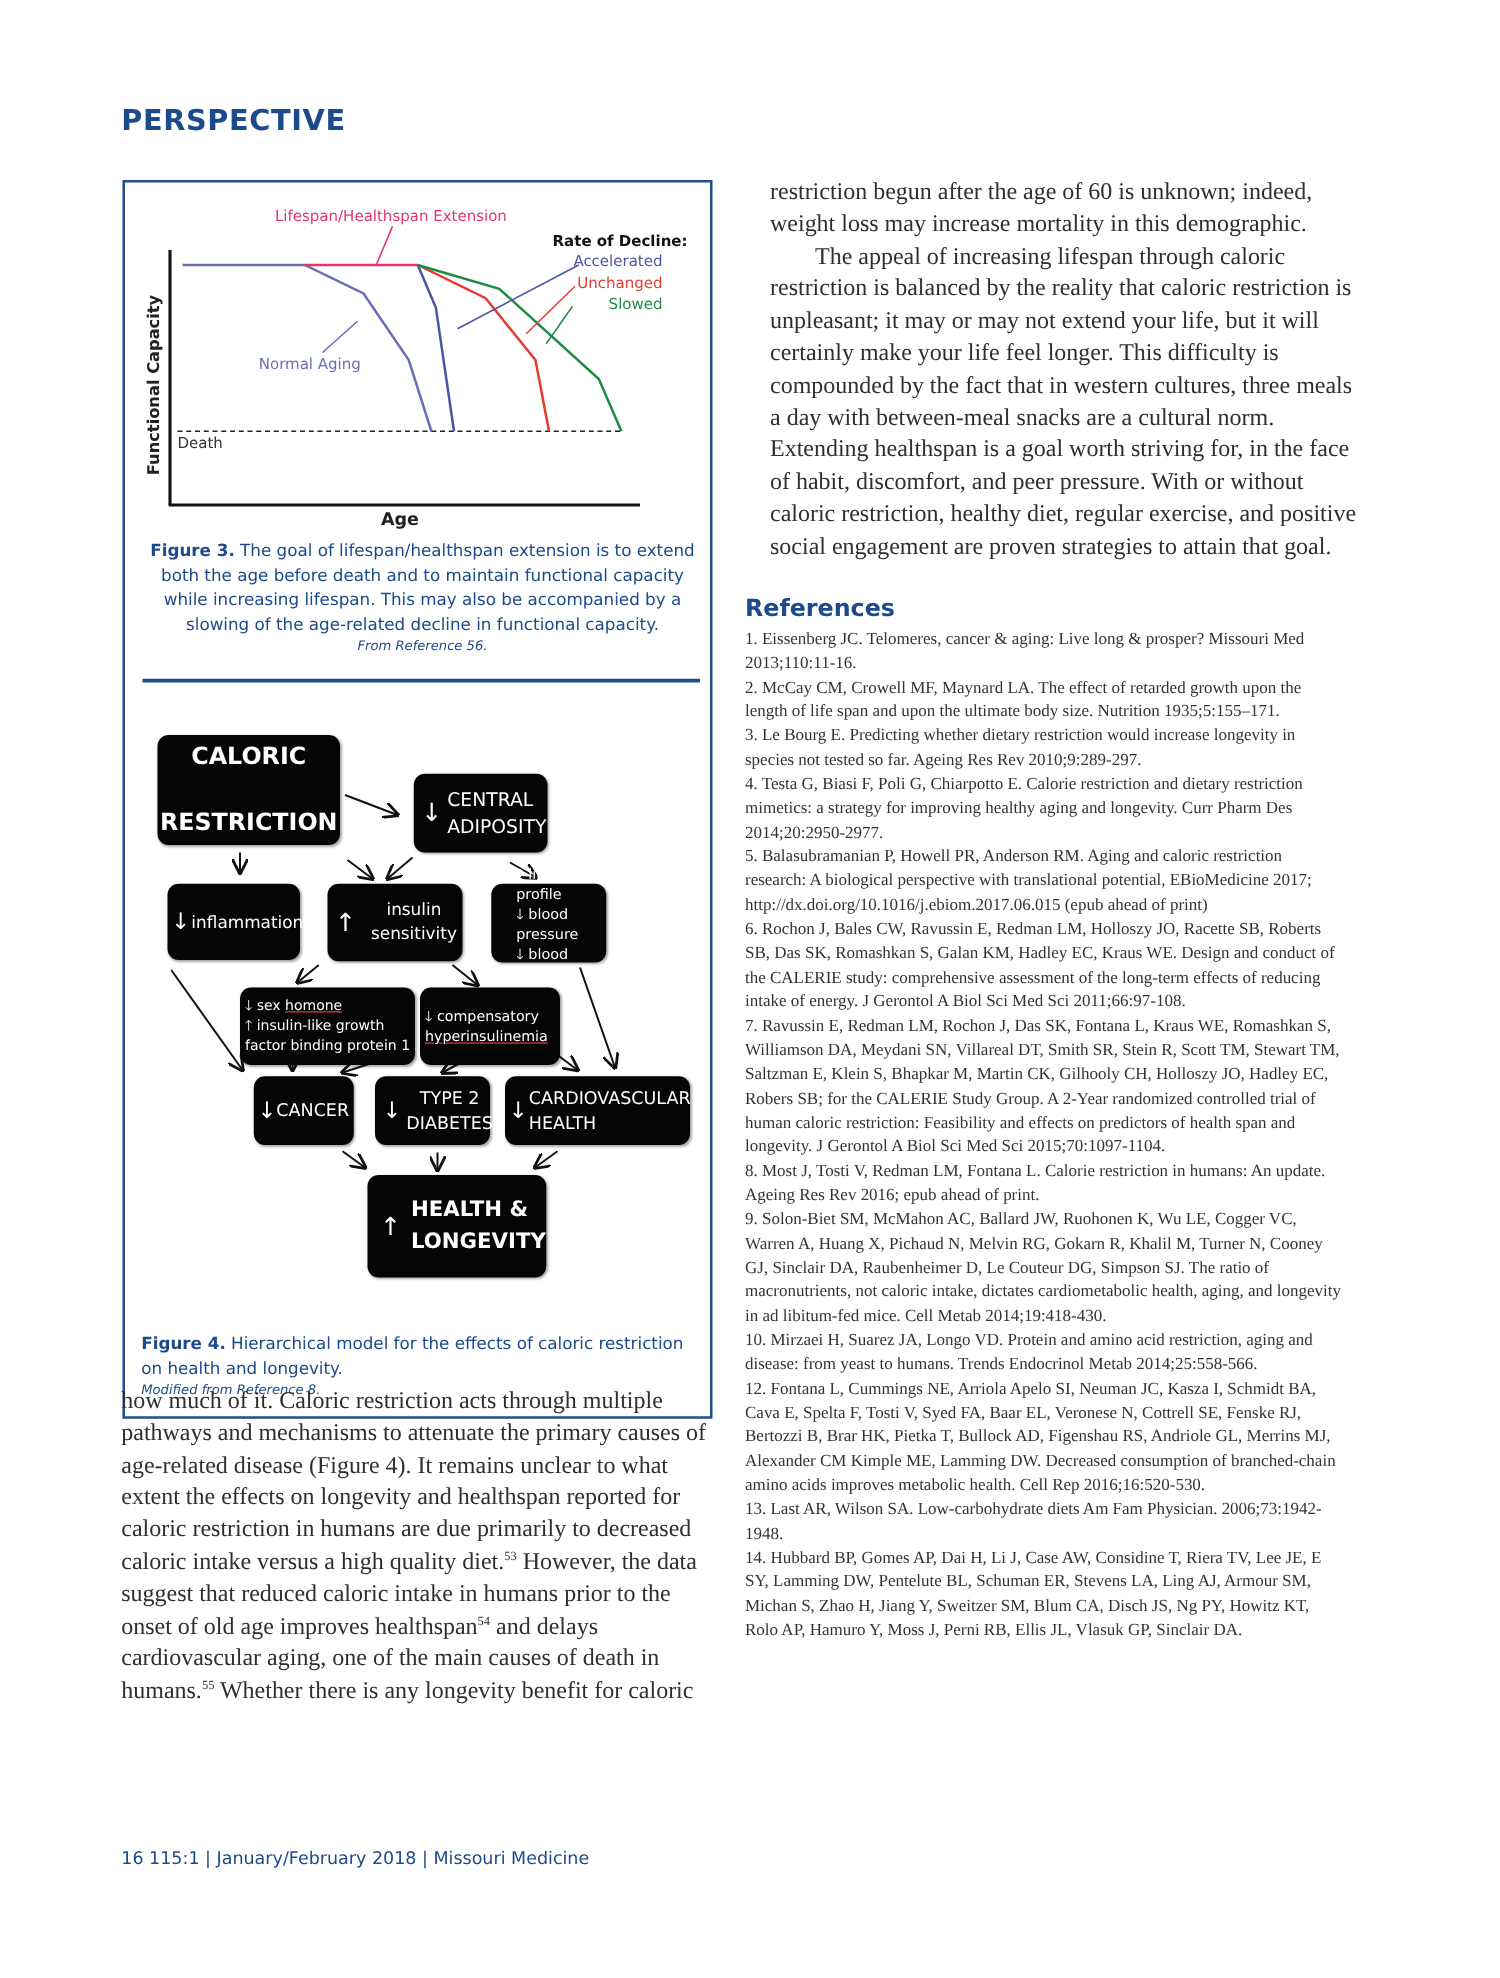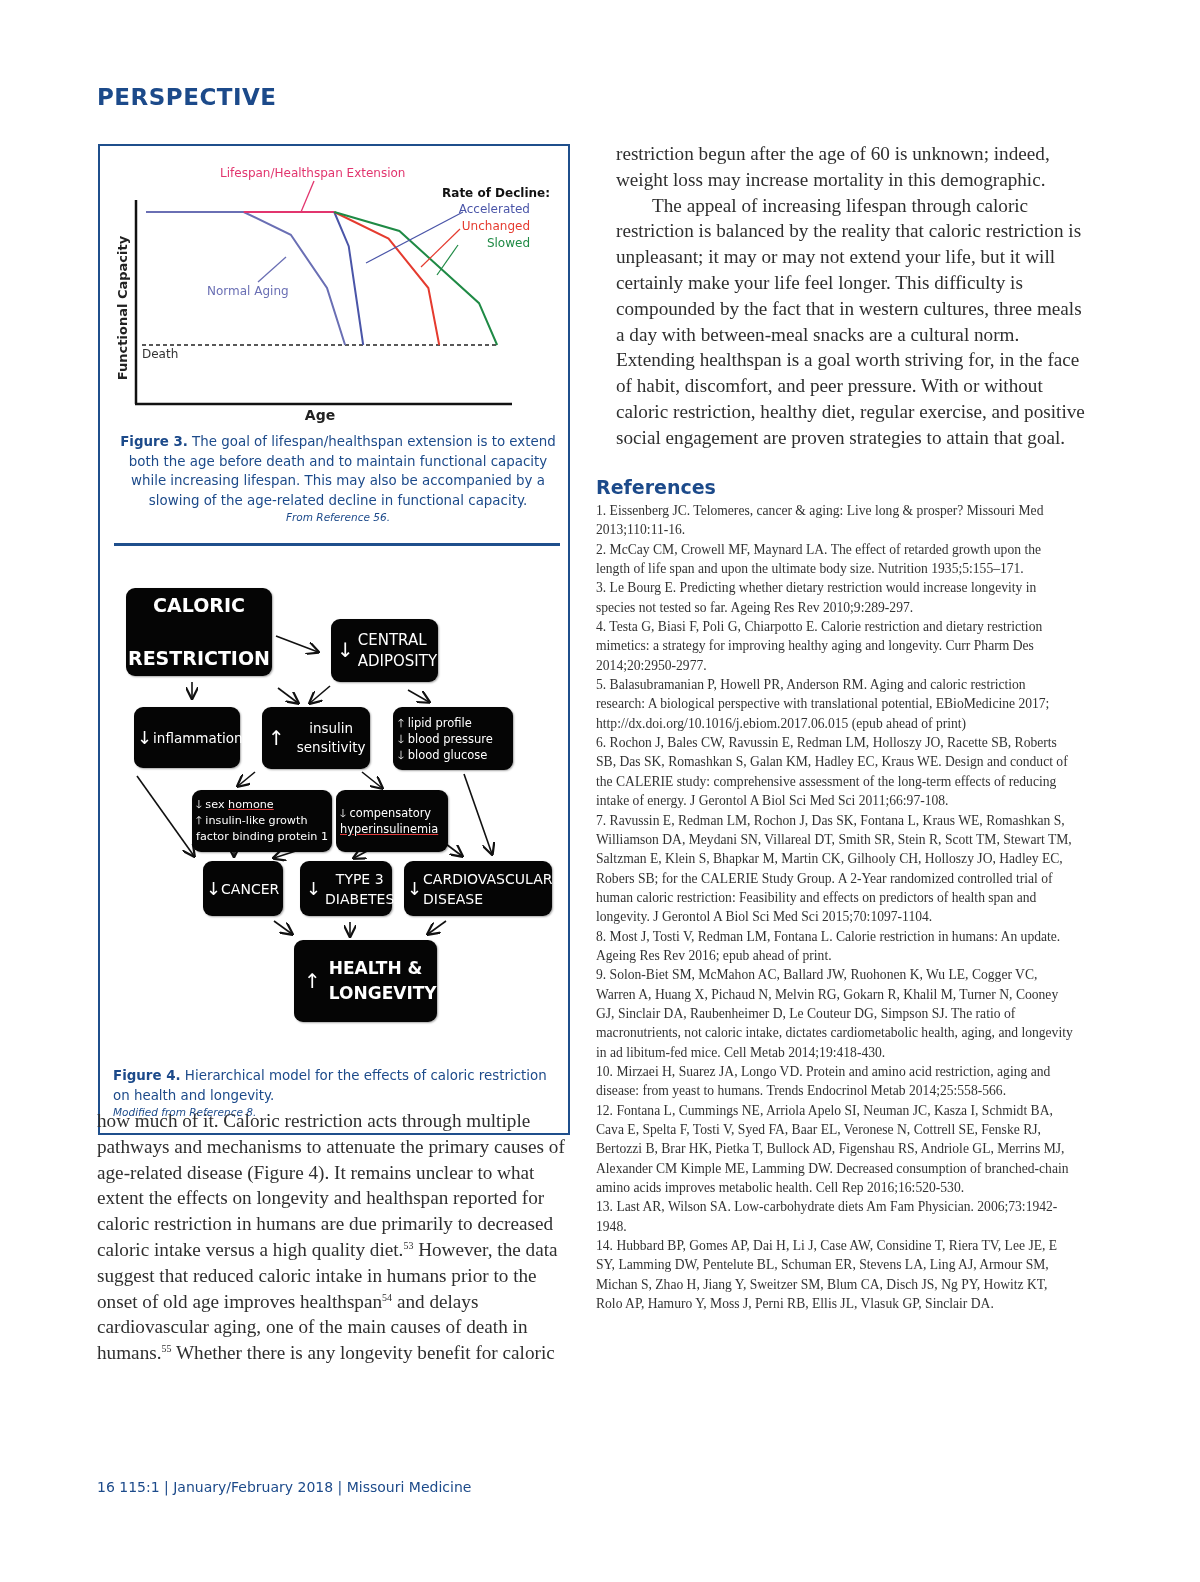--- a/index.html
+++ b/index.html
@@ -119,21 +119,21 @@
       <span class="arr" style="font-size:18px;margin-right:1px;">↓</span>
       <span>inflammation</span>
     </div>
     <div class="box" style="left:150px;top:131px;width:108px;height:62px;padding-left:6px;font-size:13.5px;line-height:19px;font-weight:normal;">
       <span class="arr" style="font-size:20px;margin-right:12px;">↑</span>
       <div class="lines" style="align-items:center;">
         <span>insulin</span>
         <span>sensitivity</span>
       </div>
     </div>
-    <div class="box" style="left:281px;top:131px;width:120px;height:63px;padding-left:5px;font-size:11.5px;line-height:16px;font-weight:normal;">
+    <div class="box" style="left:281px;top:131px;width:92px;height:63px;padding-left:20px;font-size:11.5px;line-height:16px;font-weight:normal;">
       <div class="lines">
         <span>🡑 lipid profile</span>
         <span>🡓 blood pressure</span>
         <span>🡓 blood glucose</span>
       </div>
     </div>
     <div class="box" style="left:80px;top:214px;width:140px;height:62px;padding-left:4px;font-size:11.2px;line-height:16px;font-weight:normal;">
       <div class="lines">
         <span><span>🡓 sex </span><span class="ul">homone</span></span>
         <span>🡑 insulin-like growth</span>
@@ -146,29 +146,29 @@
         <span class="ul">hyperinsulinemia</span>
       </div>
     </div>
     <div class="box" style="left:91px;top:285px;width:80px;height:55px;padding-left:3px;font-size:14px;font-weight:normal;">
       <span class="arr" style="font-size:18px;margin-right:0;">↓</span>
       <span>CANCER</span>
     </div>
     <div class="box" style="left:188px;top:285px;width:92px;height:55px;padding-left:6px;font-size:14px;line-height:20px;font-weight:normal;">
       <span class="arr" style="font-size:18px;">↓</span>
       <div class="lines" style="align-items:center;">
-        <span>TYPE 3</span>
+        <span>TYPE 2</span>
         <span>DIABETES</span>
       </div>
     </div>
     <div class="box" style="left:292px;top:285px;width:148px;height:55px;padding-left:3px;font-size:14px;line-height:20px;font-weight:normal;">
       <span class="arr" style="font-size:18px;margin-right:1px;">↓</span>
       <div class="lines">
         <span>CARDIOVASCULAR</span>
-        <span>DISEASE</span>
+        <span>HEALTH</span>
       </div>
     </div>
     <div class="box" style="left:182px;top:364px;width:143px;height:82px;padding-left:10px;font-size:17px;line-height:25px;">
       <span class="arr" style="font-size:20px;margin-right:8px;">↑</span>
       <div class="lines">
         <span>HEALTH &amp;</span>
         <span>LONGEVITY</span>
       </div>
     </div>
   </div>

